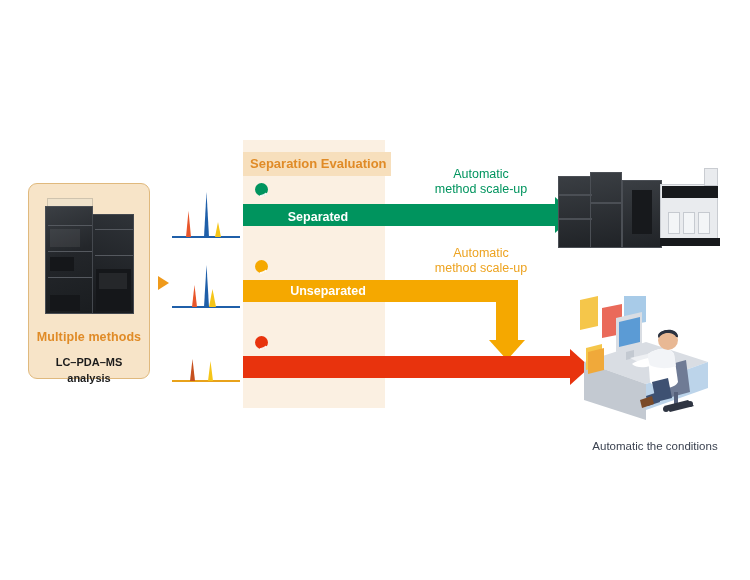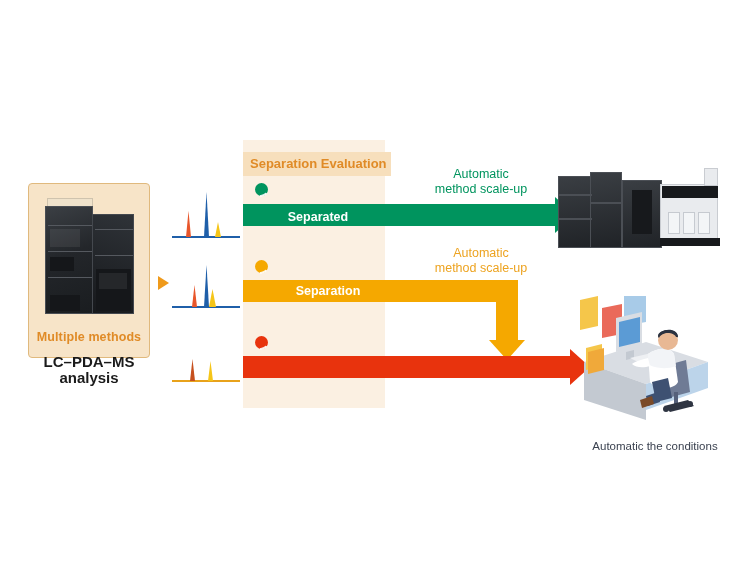--- a/index.html
+++ b/index.html
@@ -12,22 +12,22 @@
   #stage{position:relative;width:750px;height:580px;}
 
   
   .eval-band{
     position:absolute;left:243px;top:140px;width:142px;height:268px;
     background:#fbf0e2;
   }
 
   
   .methods-card{
-    position:absolute;left:28px;top:183px;width:122px;height:175px;
-    background:#f7e4c8;border:1px solid #e0b97d;border-radius:4px;
+    position:absolute;left:28px;top:183px;width:122px;height:196px;
+    background:#f7e4c8;border:1px solid #e0b97d;border-radius:9px;
     box-sizing:border-box;
   }
   .instrument-photo{
     position:absolute;left:16px;top:14px;width:90px;height:116px;
   }
   .inst-a{position:absolute;left:0px;top:8px;width:48px;height:108px;
     background:linear-gradient(160deg,#3b3f44 0%,#23262a 45%,#1a1d20 100%);
     border:1px solid #4a4e54;box-sizing:border-box;}
   .inst-b{position:absolute;left:47px;top:16px;width:42px;height:100px;
     background:linear-gradient(200deg,#2f3338 0%,#202327 60%,#17191c 100%);
@@ -37,21 +37,21 @@
   .inst-line{position:absolute;background:#55595f;height:1px;}
   .inst-panel{position:absolute;background:#15171a;}
   .inst-glass{position:absolute;background:rgba(255,255,255,.07);}
 
   .methods-title{
     position:absolute;left:0;right:0;top:146px;text-align:center;
     font-size:12.5px;color:#e08b27;font-weight:600;letter-spacing:.1px;
   }
   .methods-sub{
     position:absolute;left:0;right:0;top:170px;text-align:center;
-    font-size:15px;color:#1b1b1b;font-weight:700;line-height:16px;
+    font-size:11px;color:#1b1b1b;font-weight:700;line-height:16px;
   }
 
   
   .tri-marker{
     position:absolute;left:158px;top:276px;width:0;height:0;
     border-top:7px solid transparent;border-bottom:7px solid transparent;
     border-left:11px solid #ef9a1b;
   }
 
   
@@ -188,21 +188,21 @@
     <div>method scale-up</div>
   </div>
 
   <div class="dot" id="dot1" style="left: 255px; top: 260px; background: rgb(245, 168, 0);"></div>
 
   <div>
     <div class="elbow-h" style="left:243px;top:280px;width:275px;"></div>
     <div class="elbow-v" style="left:496px;top:280px;height:66px;"></div>
     <div class="elbow-head" style="left:489px;top:340px;"></div>
     <div style="position:absolute;left:243px;top:280px;width:170px;height:22px;line-height:22px;
-                text-align:center;font-size:12.5px;font-weight:700;color:#fff;">Separation</div>
+                text-align:center;font-size:12.5px;font-weight:700;color:#fff;">Unseparated</div>
   </div>
 
   <div class="cap" id="cap1" style="left:406px;top:246px;width:150px;color:#eda320;">
     <div>Automatic</div>
     <div>method scale-up</div>
   </div>
 
   <div class="dot" id="dot2" style="left: 255px; top: 336px; background: rgb(232, 51, 13);"></div>
 
   <div class="band" style="left:243px;top:356px;width:345px;">

